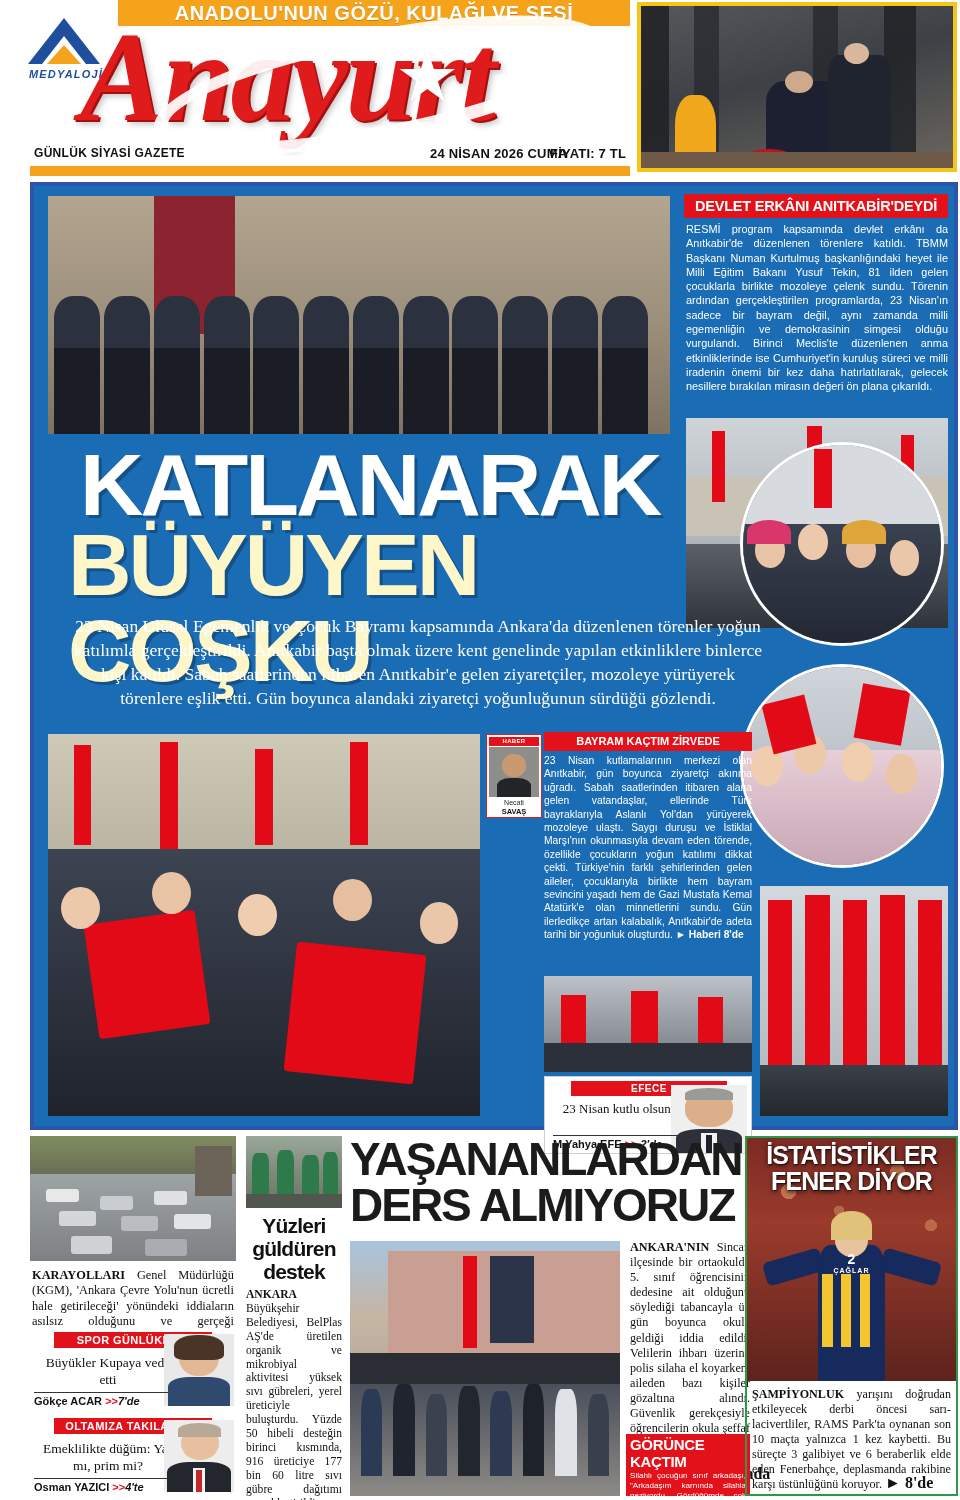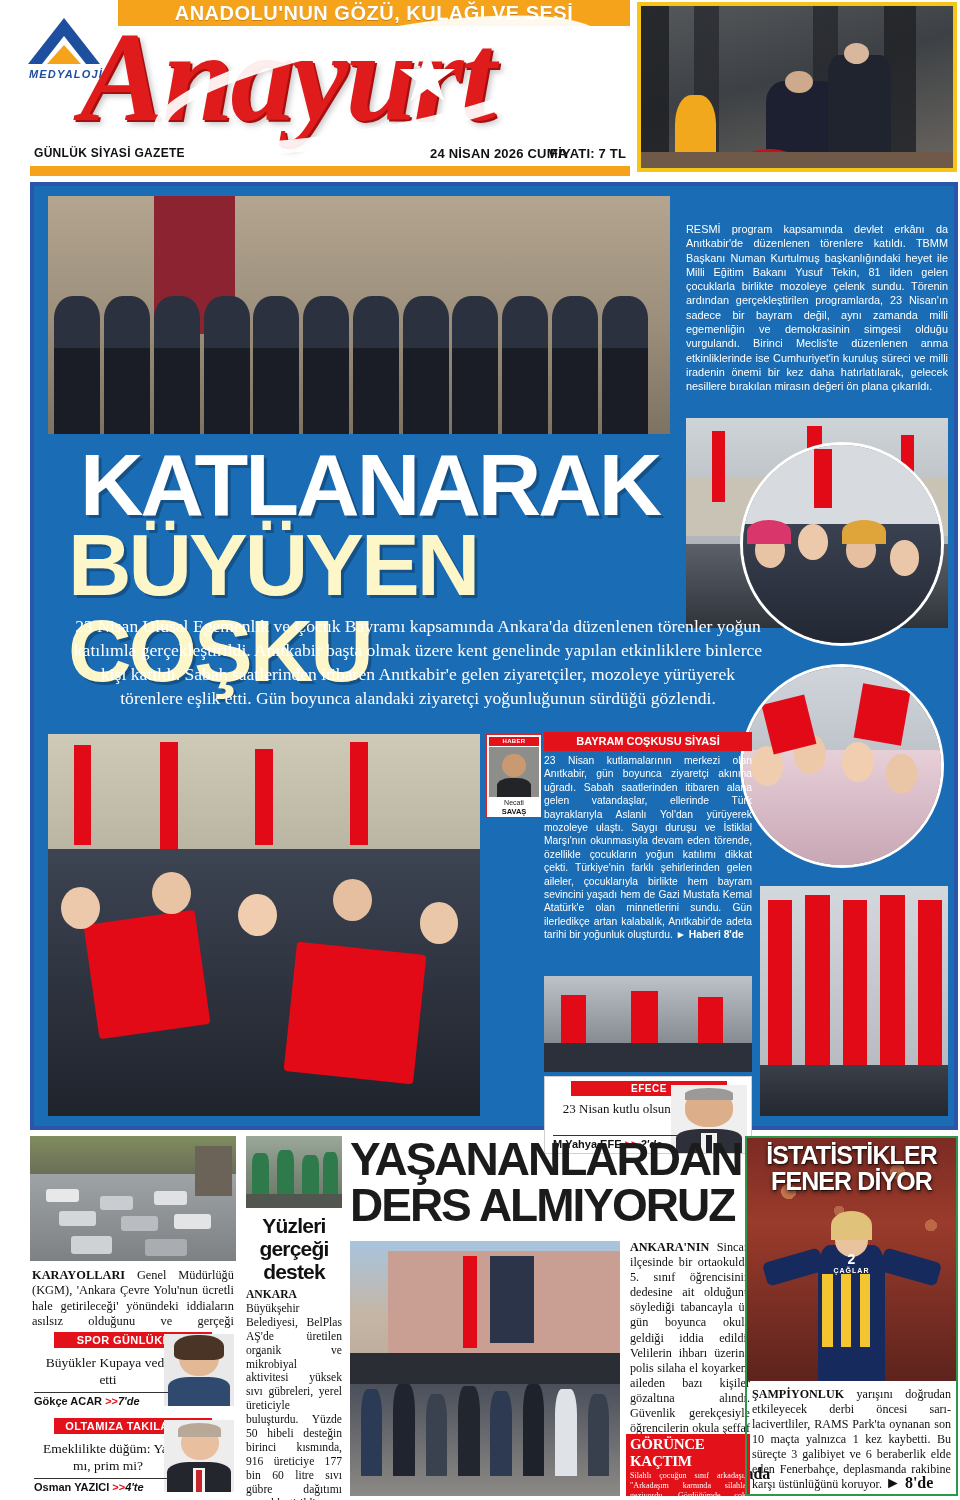--- a/index.html
+++ b/index.html
@@ -267,21 +267,21 @@
     padding-top:13px; letter-spacing:-0.4px;
     text-shadow:0 1px 1px rgba(0,0,0,.2);
   }
   .b3-body {
     position:absolute; left:280px; top:104px; width:120px;
     font-family:"Liberation Serif", serif; font-size:12.2px; line-height:15.1px;
     color:#111; text-align:justify;
   }
   .b3-red {
     position:absolute; left:276px; top:298px; width:124px; height:62px;
-    background:#e3121a; color:#fff; padding:2px 4px;font-family:Liberation Serif, serif;
+    background:#e3121a; color:#fff; padding:2px 4px;
   }
   .b3-red-h { font-size:15px; font-weight:bold; line-height:17px; letter-spacing:-0.3px; }
   .b3-red-b { font-size:8.1px; line-height:10.2px; text-align:justify; margin-top:1px; }
 
   
   .b-col4 { position:absolute; left:715px; top:0; width:213px; height:360px; border:2px solid #2a9a4a; }
   .b4-photo { position:absolute; left:0; top:0; width:209px; height:243px; overflow:hidden; background:#7a3b3b; }
   .b4-h {
     position:absolute; left:0; top:4px; width:209px; text-align:center;
     font-size:25px; font-weight:bold; color:#fff; line-height:26px; letter-spacing:-0.9px;
@@ -376,20 +376,21 @@
           <i style="left:43%;width:3.4%;height:9%;"></i>
         <i style="left:51%;width:3.4%;height:9%;"></i>
           <i style="left:59%;width:3.4%;height:9%;"></i>
         <i style="left:67%;width:3.4%;height:9%;"></i>
           <i style="left:75%;width:3.4%;height:9%;"></i>
         <i style="left:83%;width:3.4%;height:9%;"></i>
           <i style="left:91%;width:3.4%;height:9%;"></i>
       </div>
     </div>
 
+    <div class="side-head">DEVLET ERKÂNI ANITKABİR'DEYDİ</div>
     <div class="side-body">RESMİ program kapsamında devlet erkânı da Anıtkabir'de düzenlenen törenlere katıldı. TBMM Başkanı Numan Kurtulmuş başkanlığındaki heyet ile Milli Eğitim Bakanı Yusuf Tekin, 81 ilden gelen çocuklarla birlikte mozoleye çelenk sundu. Törenin ardından gerçekleştirilen programlarda, 23 Nisan'ın sadece bir bayram değil, aynı zamanda milli egemenliğin ve demokrasinin simgesi olduğu vurgulandı. Birinci Meclis'te düzenlenen anma etkinliklerinde ise Cumhuriyet'in kuruluş süreci ve milli iradenin önemi bir kez daha hatırlatılarak, gelecek nesillere bırakılan mirasın değeri ön plana çıkarıldı.</div>
 
     <div class="side-photo2">
       <div class="pf" style="background:linear-gradient(180deg,#cfd4d8 0%,#b9bfc4 40%,#9aa0a4 100%);"></div>
       <div style="position:absolute;left:0;top:28%;width:100%;height:28%;background:#c8c3b4;"></div>
       <div style="position:absolute;left:10%;top:6%;width:5%;height:34%;background:#e30a17;"></div>
       <div style="position:absolute;left:46%;top:4%;width:6%;height:40%;background:#e30a17;"></div>
       <div style="position:absolute;left:82%;top:8%;width:5%;height:32%;background:#e30a17;"></div>
       <div style="position:absolute;left:0;bottom:0;width:100%;height:40%;background:linear-gradient(180deg,#5c6068,#2f333a);"></div>
     </div>
@@ -442,21 +443,21 @@
       <div class="rep-tag">HABER</div>
       <div class="rep-img">
         <div class="pf" style="background:#8d8d8a;"></div>
         <div style="position:absolute;left:26%;top:14%;width:48%;height:46%;background:#c99a72;border-radius:48%;"></div>
         <div style="position:absolute;left:16%;bottom:0;width:68%;height:38%;background:#232428;border-radius:40% 40% 0 0;"></div>
       </div>
       <div class="rep-n1">Necati</div>
       <div class="rep-n2">SAVAŞ</div>
     </div>
 
-    <div class="bay-head">BAYRAM COŞKUSU SİYASİ</div>
+    <div class="bay-head">BAYRAM KAÇTIM ZİRVEDE</div>
     <div class="bay-body"><span>23 Nisan kutlamalarının merkezi olan Anıtkabir, gün boyunca ziyaretçi akınına uğradı. Sabah saatlerinden itibaren alana gelen vatandaşlar, ellerinde Türk bayraklarıyla Aslanlı Yol'dan yürüyerek mozoleye ulaştı. Saygı duruşu ve İstiklal Marşı'nın okunmasıyla devam eden törende, özellikle çocukların yoğun katılımı dikkat çekti. Türkiye'nin farklı şehirlerinden gelen aileler, çocuklarıyla birlikte hem bayram sevincini yaşadı hem de Gazi Mustafa Kemal Atatürk'e olan minnetlerini sundu. Gün ilerledikçe artan kalabalık, Anıtkabir'de adeta tarihi bir yoğunluk oluşturdu.</span> <span class="ref">► Haberi 8'de</span></div>
 
     <div class="mini-photo">
       <div class="pf" style="background:linear-gradient(180deg,#bcc2c7,#6e747b);"></div>
       <div style="position:absolute;left:8%;top:20%;width:12%;height:52%;background:#e30a17;"></div>
       <div style="position:absolute;left:42%;top:16%;width:13%;height:56%;background:#e30a17;"></div>
       <div style="position:absolute;left:74%;top:22%;width:12%;height:50%;background:#e30a17;"></div>
       <div style="position:absolute;left:0;bottom:0;width:100%;height:30%;background:#2b303a;"></div>
     </div>
     <div class="tall-photo">
@@ -534,21 +535,21 @@
 
     <div class="b-col2">
       <div class="b2-photo">
         <div class="pf" style="background:linear-gradient(180deg,#9aa89a 0%,#7e8a7a 50%,#6c7468 100%);"></div>
         <div style="position:absolute;left:6%;top:24%;width:18%;height:56%;background:#2e7a4a;border-radius:26% 26% 0 0;"></div>
         <div style="position:absolute;left:32%;top:20%;width:18%;height:60%;background:#2e7a4a;border-radius:26% 26% 0 0;"></div>
         <div style="position:absolute;left:58%;top:26%;width:18%;height:54%;background:#2e7a4a;border-radius:26% 26% 0 0;"></div>
         <div style="position:absolute;left:80%;top:22%;width:16%;height:58%;background:#2e7a4a;border-radius:26% 26% 0 0;"></div>
         <div style="position:absolute;left:0;bottom:0;width:100%;height:20%;background:#51574e;"></div>
       </div>
-      <div class="b2-title"><span>Yüzleri</span><br><span>gerçeği</span><br><span>destek</span></div>
+      <div class="b2-title"><span>Yüzleri</span><br><span>güldüren</span><br><span>destek</span></div>
       <div class="b2-body"><b>ANKARA</b><span> Büyükşehir Belediyesi, BelPlas AŞ'de üretilen organik ve mikrobiyal aktivitesi yüksek sıvı gübreleri, yerel üreticiyle buluşturdu. Yüzde 50 hibeli desteğin birinci kısmında, 916 üreticiye 177 bin 60 litre sıvı gübre dağıtımı gerçekleştirildi.</span> </div>
     </div>
 
     <div class="b-col3">
       <div class="b3-h"><span>YAŞANANLARDAN</span><br><span>DERS ALMIYORUZ</span></div>
       <div class="b3-photo">
         <div class="pf" style="background:linear-gradient(180deg,#a8c4de 0%,#c6b5a3 30%,#97928c 100%);"></div>
         <div style="position:absolute;left:14%;top:4%;width:86%;height:40%;background:#c99e93;"></div>
         <div style="position:absolute;left:52%;top:6%;width:16%;height:34%;background:#2b3448;"></div>
         <div style="position:absolute;left:42%;top:6%;width:5%;height:36%;background:#e30a17;"></div>

